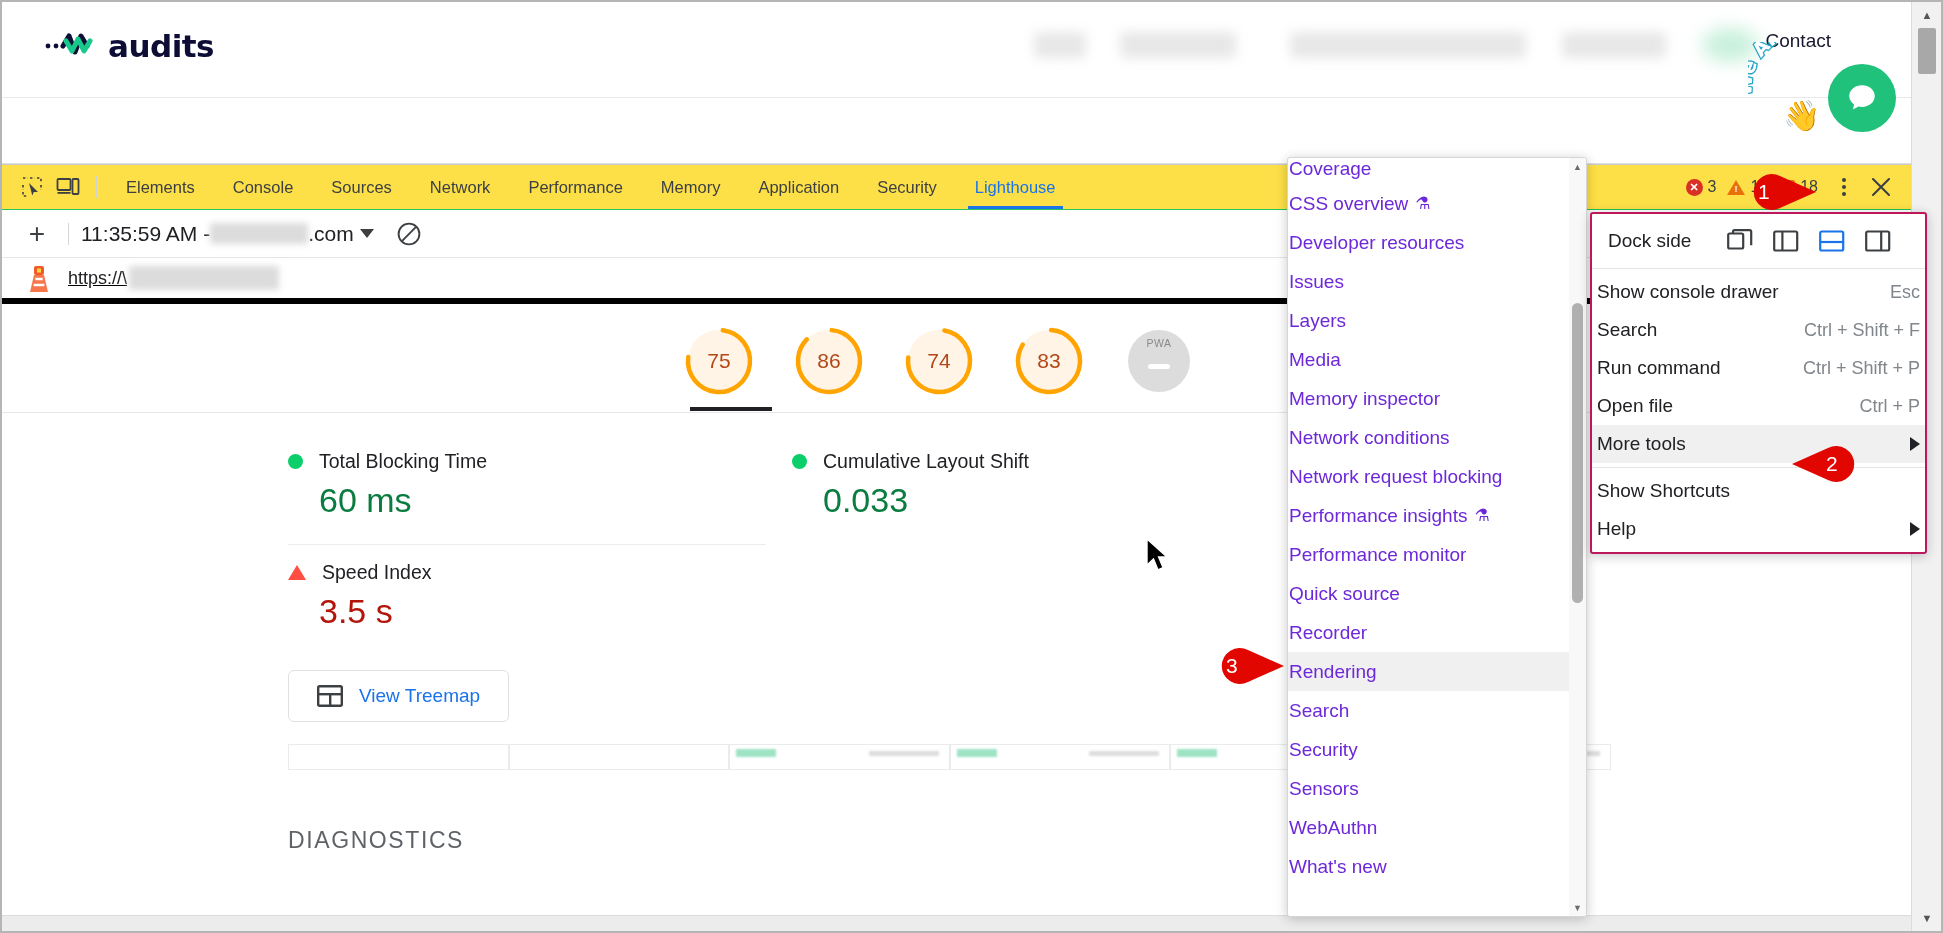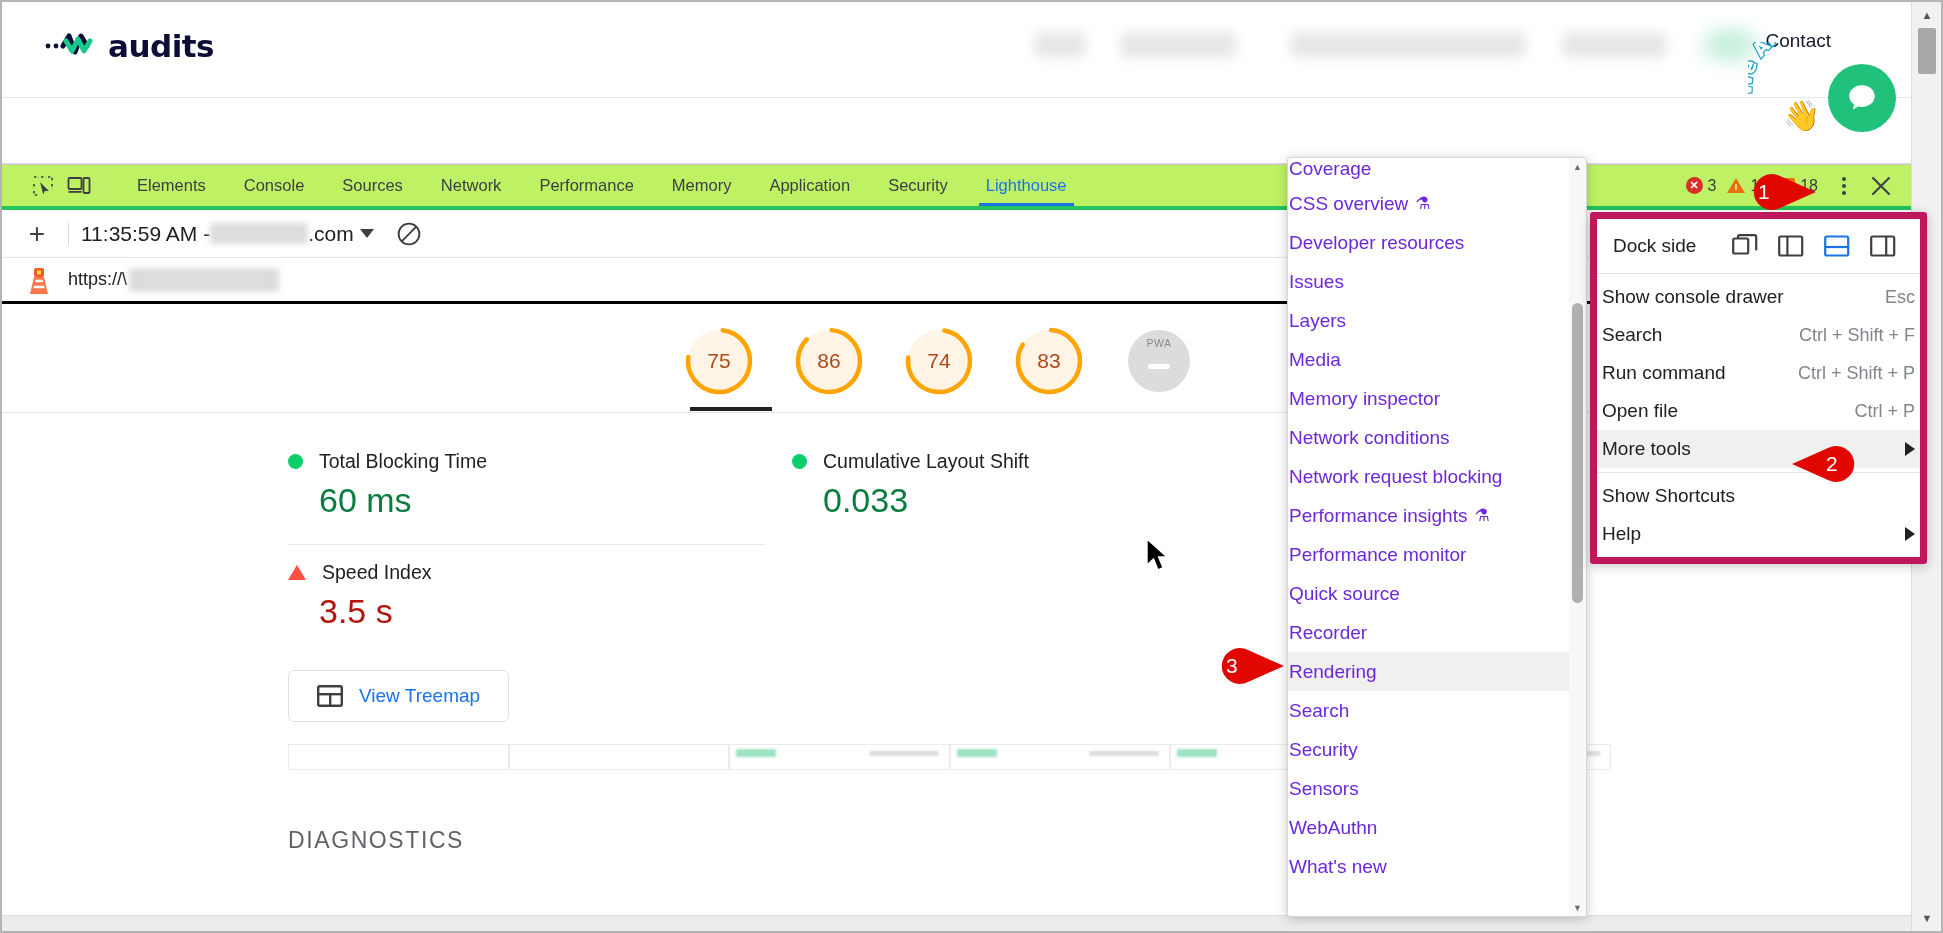--- a/index.html
+++ b/index.html
@@ -69,23 +69,23 @@
     position: absolute; left: 6px; top: 26px; width: 18px; height: 46px;
     background: #a8a8a8; border-radius: 2px;
   }
 
   
   .devtools {
     position: absolute; left: 0; top: 162px; right: 30px; bottom: 0;
     background: #fff; border-top: 1px solid #c9c9c9;
   }
   .dt-tabbar {
-    position: relative; height: 45px; background: #bef264;
-    border-bottom: 4px solid #22c55e;
-    display: flex; align-items: center; padding-left: 23px;
+    position: relative; height: 45px; background: #fde047;
+    border-bottom: 1px solid #22c55e;
+    display: flex; align-items: center; padding-left: 12px;
   }
   .dt-icon-btn {
     width: 36px; height: 36px; display: flex; align-items: center; justify-content: center;
     color: #3c4043; cursor: pointer;
   }
   .dt-divider { width: 1px; height: 22px; background: #d0d3d6; margin: 0 10px; }
   .dt-tabs { display: flex; align-items: center; height: 100%; }
   .dt-tab {
     padding: 0 19px; height: 100%; display: flex; align-items: center;
     font-size: 16.5px; color: #3c4043; cursor: pointer; white-space: nowrap;
@@ -120,22 +120,22 @@
   }
   .lh-plus { width: 38px;height:38px;display:flex;align-items:center;justify-content:center;
     font-size: 28px; color:#3c4043; cursor:pointer; font-weight:300;}
   .vline { width:1px;height:22px;background:#d7d7d7;margin:0 8px;}
   .lh-run { font-size: 21px; color:#202124; display:flex;align-items:center;cursor:pointer;}
   .blurbox { display:inline-block; background:#dcdcdc; border-radius:2px; filter: blur(3.2px); vertical-align: middle;}
   .caret-dn { width:0;height:0;border-left:7px solid transparent;border-right:7px solid transparent;border-top:9px solid #3c4043; margin-left:6px;}
   .clear-btn { width:34px;height:34px;display:flex;align-items:center;justify-content:center;margin-left:14px;cursor:pointer;}
 
   .lh-urlbar {
-    height: 46px; border-bottom: 3px solid #000000;
-    display: flex; align-items: center; padding-left: 22px; gap: 14px;
+    height: 46px; border-bottom: 6px solid #000000;
+    display: flex; align-items: center; padding-left: 22px; gap: 14px; text-decoration: underline;
   }
   .lh-url { font-size: 18px; color:#202124; display:flex;align-items:center;}
 
   
   .lh-report { position: relative; height: calc(100% - 45px - 48px - 46px); overflow: hidden; background:#fff;}
   .gauges {
     position:absolute; left:680px; top: 20px; display:flex; gap: 36px; align-items:center;
   }
   .gauge { position:relative; width: 74px; height: 74px; cursor:pointer;}
   .gauge svg { position:absolute; inset:0; }
@@ -190,21 +190,21 @@
   .mt-item.hl { background: #f0f0f0; }
   .mt-item .flask { margin-left: 7px; font-size: 17px; }
   .mt-scroll { position:absolute; right:0; top:0; bottom:0; width:17px; background:#f8f8f8; }
   .mt-sc-up, .mt-sc-dn { position:absolute; left:0;width:17px;height:15px;display:flex;align-items:center;justify-content:center;font-size:9px;color:#6b6b6b;}
   .mt-sc-up{top:1px;} .mt-sc-dn{bottom:1px;}
   .mt-thumb { position:absolute; left:3px; top: 145px; width: 11px; height: 300px; background:#b0b0b0; border-radius:6px;}
 
   
   .ctxmenu {
     position:absolute; left: 1588px; top: 210px; width: 337px;
-    background:#fff; border:7px solid #be185d; border-radius:3px;
+    background:#fff; border:2px solid #be185d; border-radius:3px;
     box-shadow: 0 2px 12px rgba(0,0,0,0.22); z-index: 45; padding-bottom: 4px;
   }
   .dockrow { display:flex; align-items:center; height: 54px; padding: 0 16px; gap: 0; }
   .dock-label { font-size: 19px; color:#202124; flex: 0 0 auto; }
   .dock-icons { display:flex; gap: 8px; margin-left: 30px; }
   .dock-ic { width:38px;height:38px;display:flex;align-items:center;justify-content:center;cursor:pointer;border-radius:3px;}
   .ctx-sep { height:1px; background:#e4e4e4; margin: 0 0 4px 0;}
   .ctx-item {
     height: 38px; display:flex; align-items:center; justify-content:space-between;
     padding: 0 5px; font-size: 19px; color:#202124; cursor:pointer;

